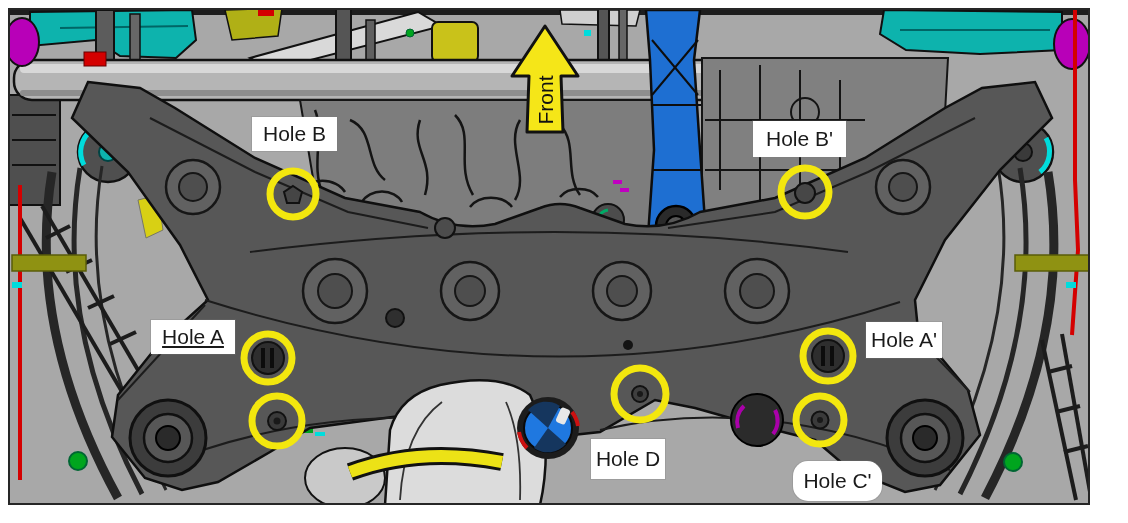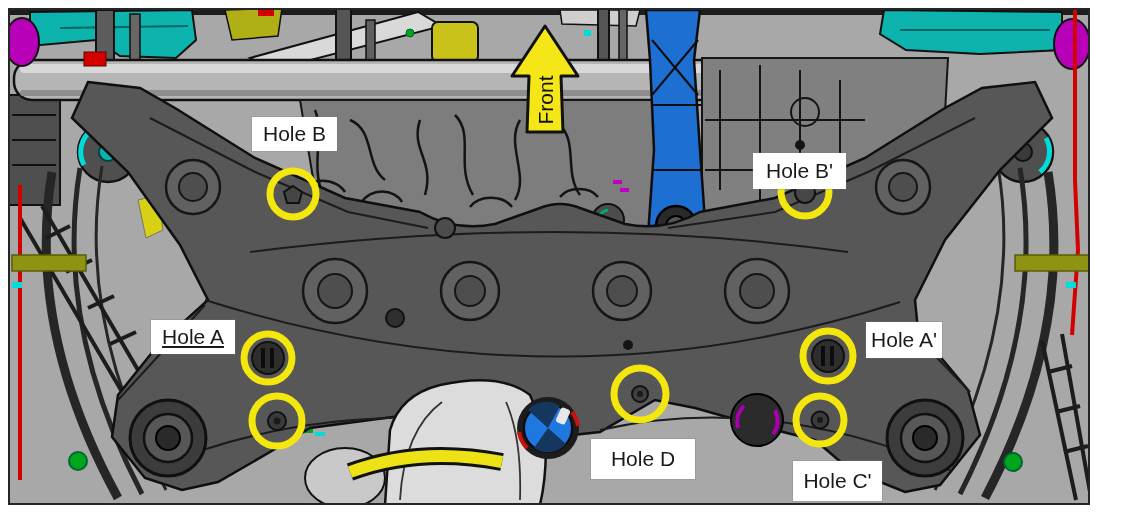--- a/index.html
+++ b/index.html
@@ -280,18 +280,18 @@
       <polygon points="545,26 578,76 561,76 563,132 527,132 529,76 512,76" fill="#f5e618" stroke="#111" stroke-width="3" stroke-linejoin="round"></polygon>
       <text x="545" y="100" transform="rotate(-90 545 100)" text-anchor="middle" dominant-baseline="central" font-size="21" fill="#111" font-family="Liberation Sans, sans-serif">Front</text>
     </g>
 
     <rect x="9" y="9" width="1080" height="495" fill="none" stroke="#262626" stroke-width="2"></rect>
   </g>
 </svg>
 
   <div class="hole-label" style="left:151px;top:320px;width:84px;height:34px;text-decoration:underline;">Hole A</div>
   <div class="hole-label" style="left:252px;top:117px;width:85px;height:34px;text-align:center;">Hole B</div>
-  <div class="hole-label" style="left:591px;top:439px;width:104px;height:40px;">Hole D</div>
+  <div class="hole-label" style="left:591px;top:439px;width:74px;height:40px;">Hole D</div>
   <div class="hole-label" style="left:866px;top:322px;width:76px;height:36px;">Hole A'</div>
-  <div class="hole-label" style="left:753px;top:121px;width:93px;height:36px;margin-top:32px;">Hole B'</div>
-  <div class="hole-label" style="left:793px;top:461px;width:89px;height:40px;">Hole C'</div>
+  <div class="hole-label" style="left:753px;top:121px;width:93px;height:36px;">Hole B'</div>
+  <div class="hole-label" style="left:793px;top:461px;width:89px;height:40px;border-radius:15px;">Hole C'</div>
 
 </div>
 
 </body></html>

